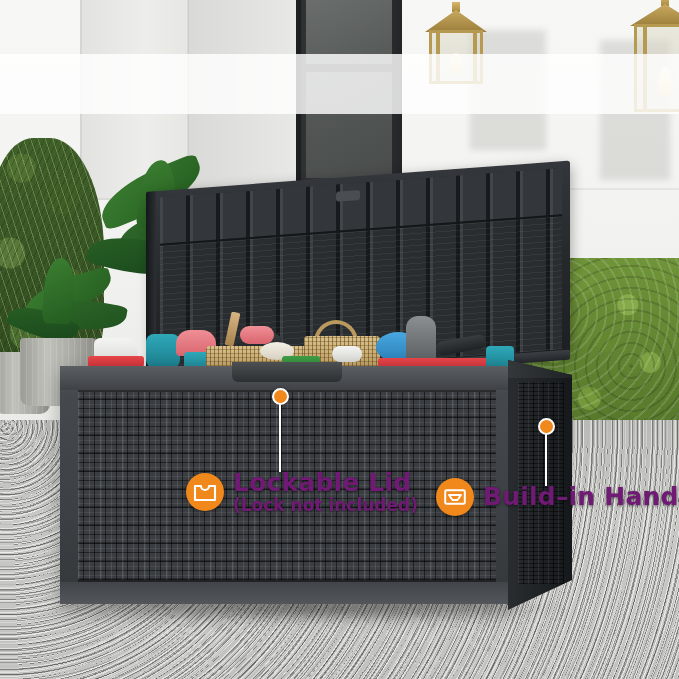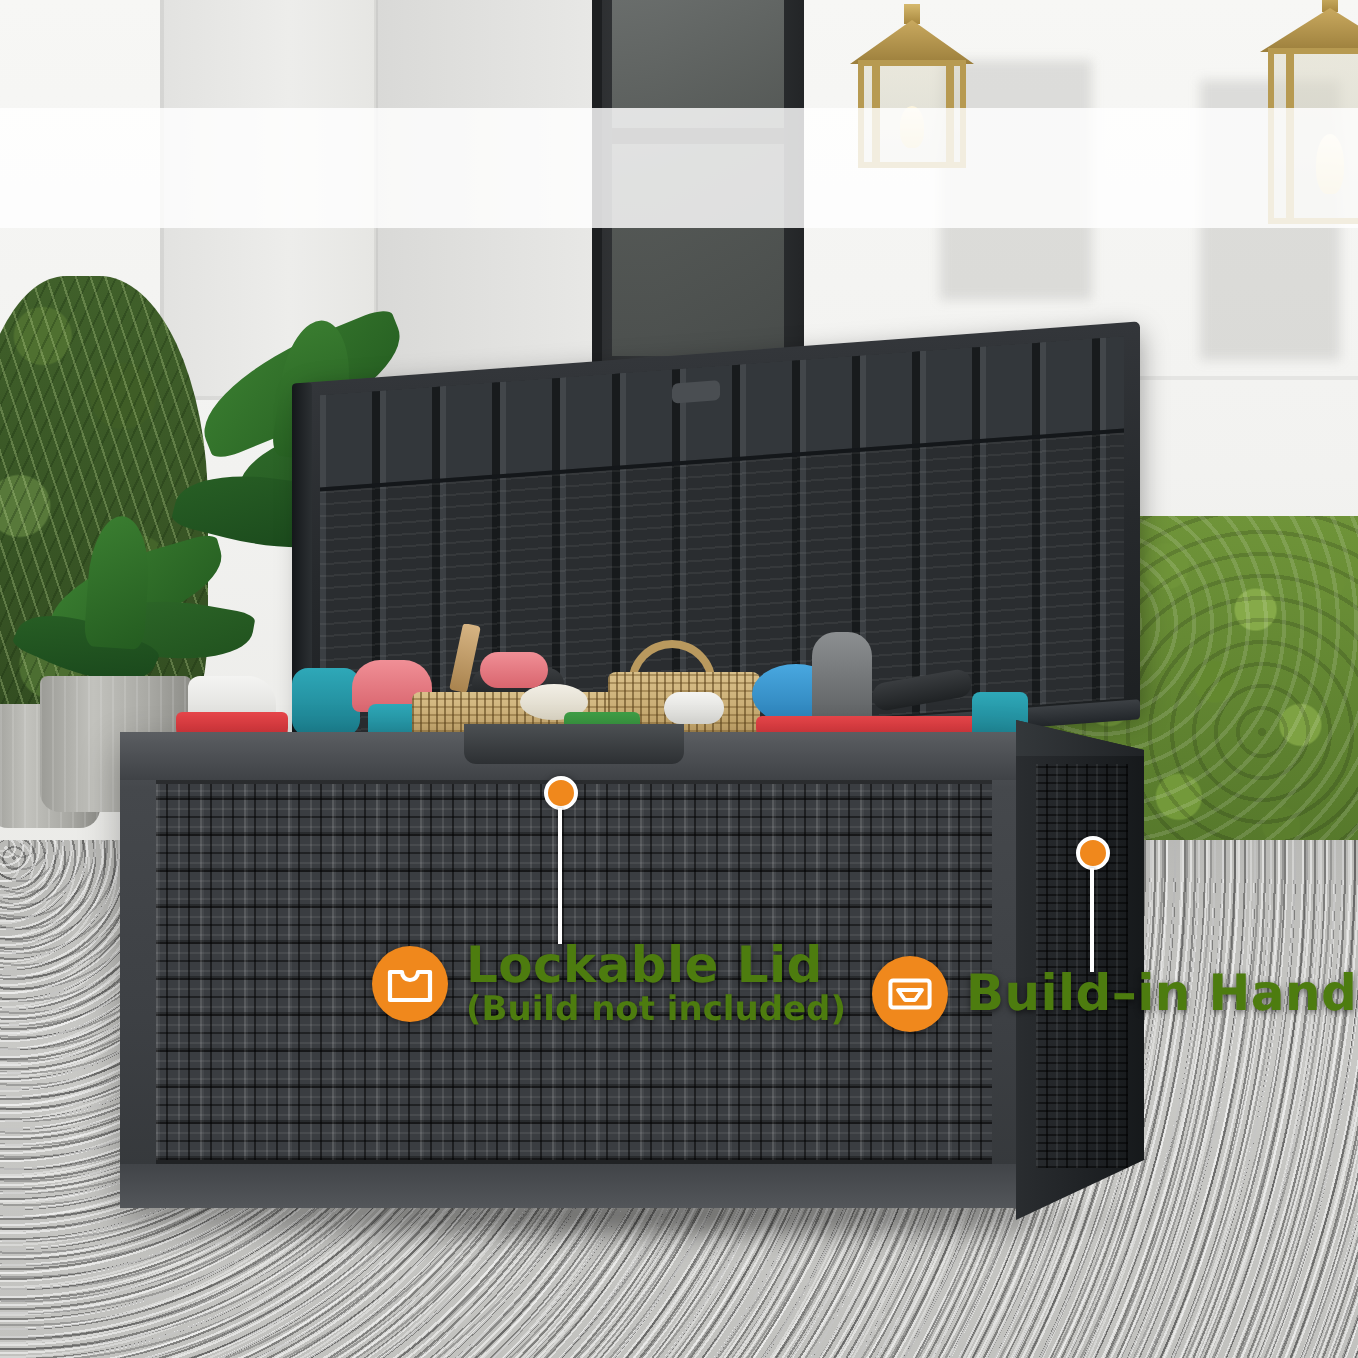--- a/index.html
+++ b/index.html
@@ -326,21 +326,21 @@
     position:absolute;width:2px;background:#ffffff;
     box-shadow:0 0 2px rgba(0,0,0,.35);
   }
   .callout{position:absolute;display:flex;align-items:center;gap:9px;}
   .callout-badge{
     width:38px;height:38px;border-radius:50%;
     background:#F0881C;flex:0 0 38px;
     display:flex;align-items:center;justify-content:center;
     box-shadow:0 1px 4px rgba(0,0,0,.4);
   }
-  .callout-text{color:#4d7c0f;line-height:1.04;}
+  .callout-text{color:#701a75;line-height:1.04;}
   .callout-title{
     font-size:25px;font-weight:700;
     font-family:"DejaVu Sans","Liberation Sans",sans-serif;
     letter-spacing:.2px;
     text-shadow:0 1px 3px rgba(0,0,0,.55);
     white-space:nowrap;
   }
   .callout-sub{
     font-size:17px;font-weight:700;
     font-family:"DejaVu Sans","Liberation Sans",sans-serif;
@@ -466,21 +466,21 @@
   <div class="leader-line" style="left:545px;top:434px;height:52px;"></div>
 
   <div class="callout" style="left:186px;top:470px;">
     <div class="callout-badge">
       <svg width="24" height="20" viewBox="0 0 24 20" aria-hidden="true">
         <path d="M2 4 H8 a4 4 0 0 0 8 0 H22 V18 H2 Z" fill="none" stroke="#ffffff" stroke-width="2.1" stroke-linejoin="round"></path>
       </svg>
     </div>
     <div class="callout-text">
       <div class="callout-title">Lockable Lid</div>
-      <div class="callout-sub">(Build not included)</div>
+      <div class="callout-sub">(Lock not included)</div>
     </div>
   </div>
 
   <div class="callout" style="left:436px;top:478px;">
     <div class="callout-badge">
       <svg width="24" height="20" viewBox="0 0 24 20" aria-hidden="true">
         <rect x="2.2" y="3.2" width="19.6" height="13.6" rx="1.4" fill="none" stroke="#ffffff" stroke-width="2"></rect>
         <path d="M6 8 H18 L14.5 13 H9.5 Z" fill="none" stroke="#ffffff" stroke-width="1.9" stroke-linejoin="round"></path>
       </svg>
     </div>

